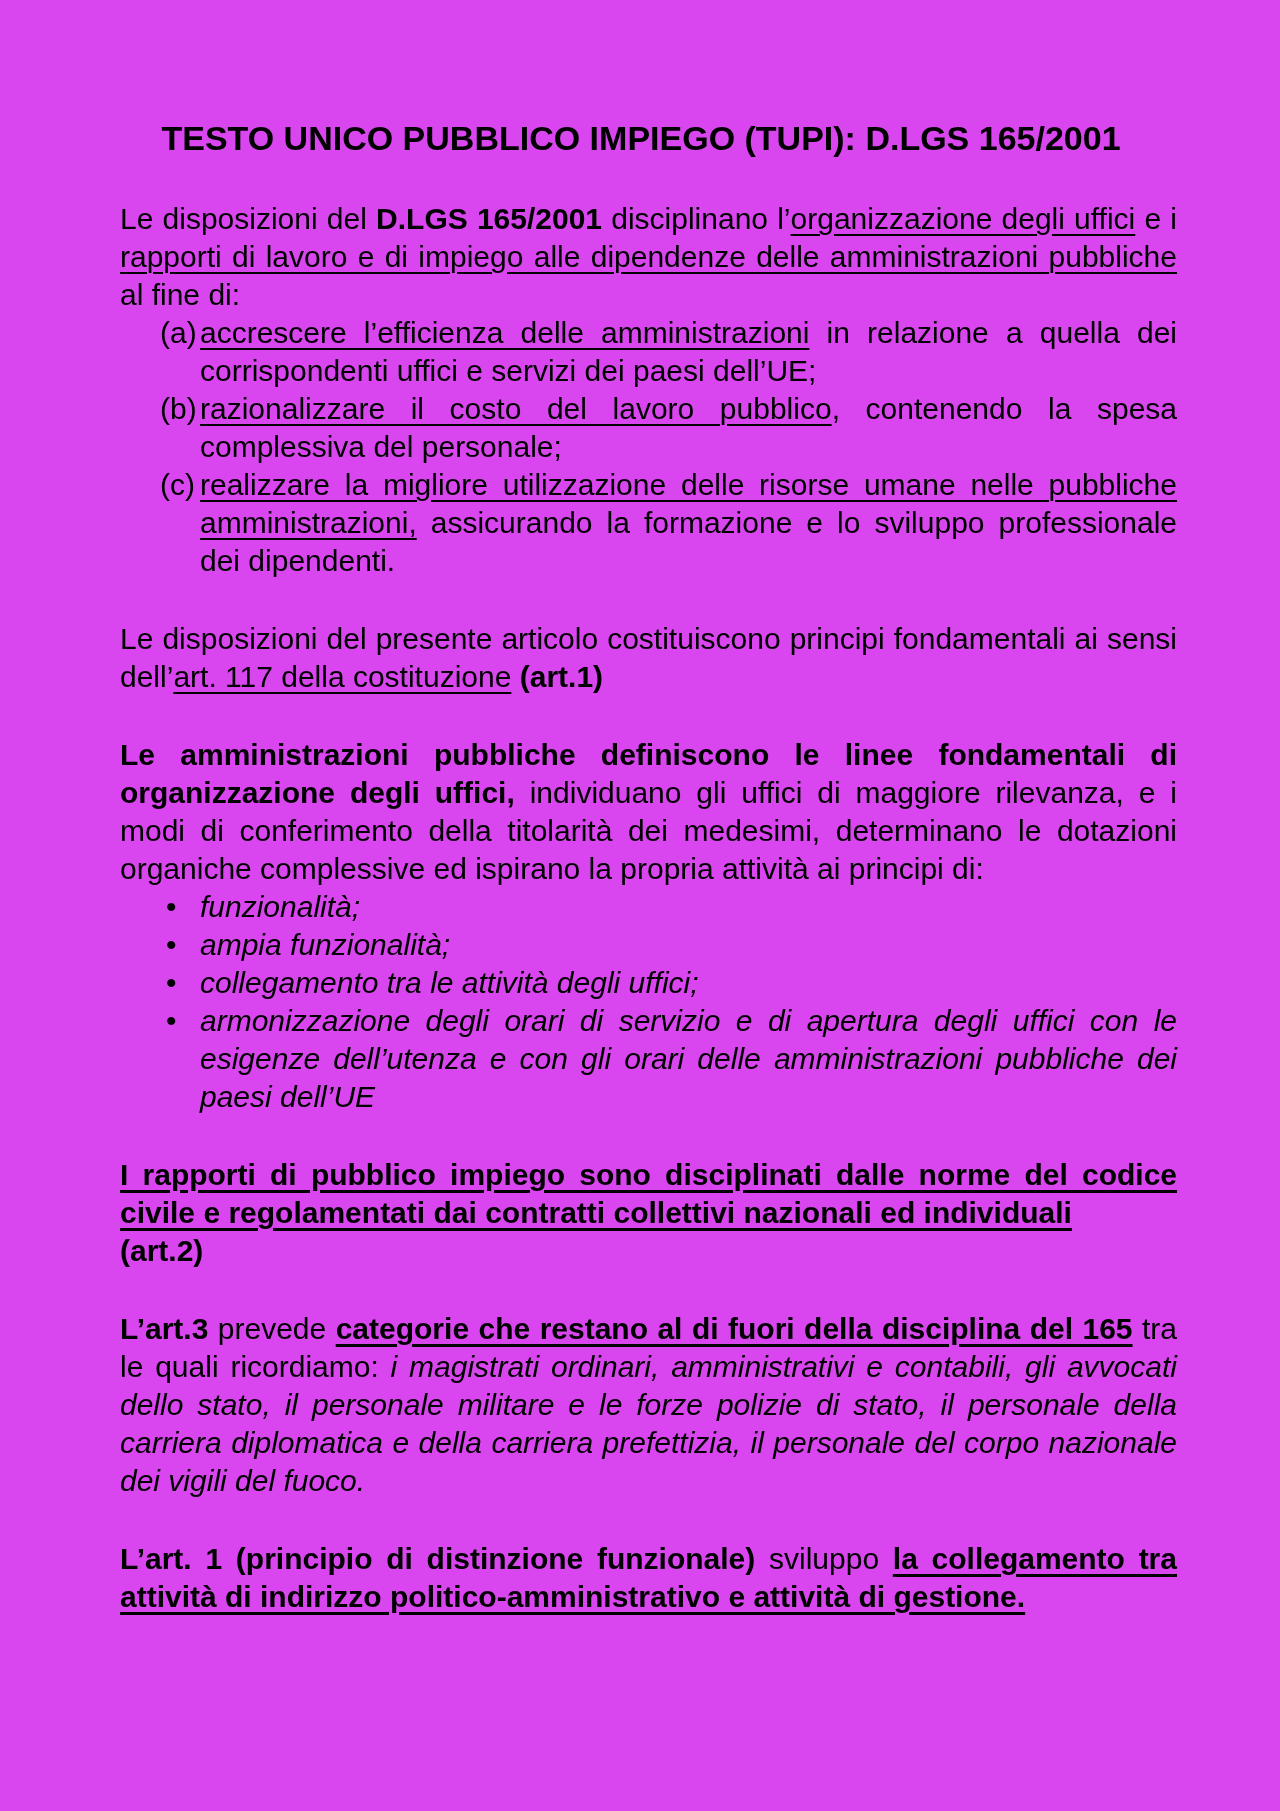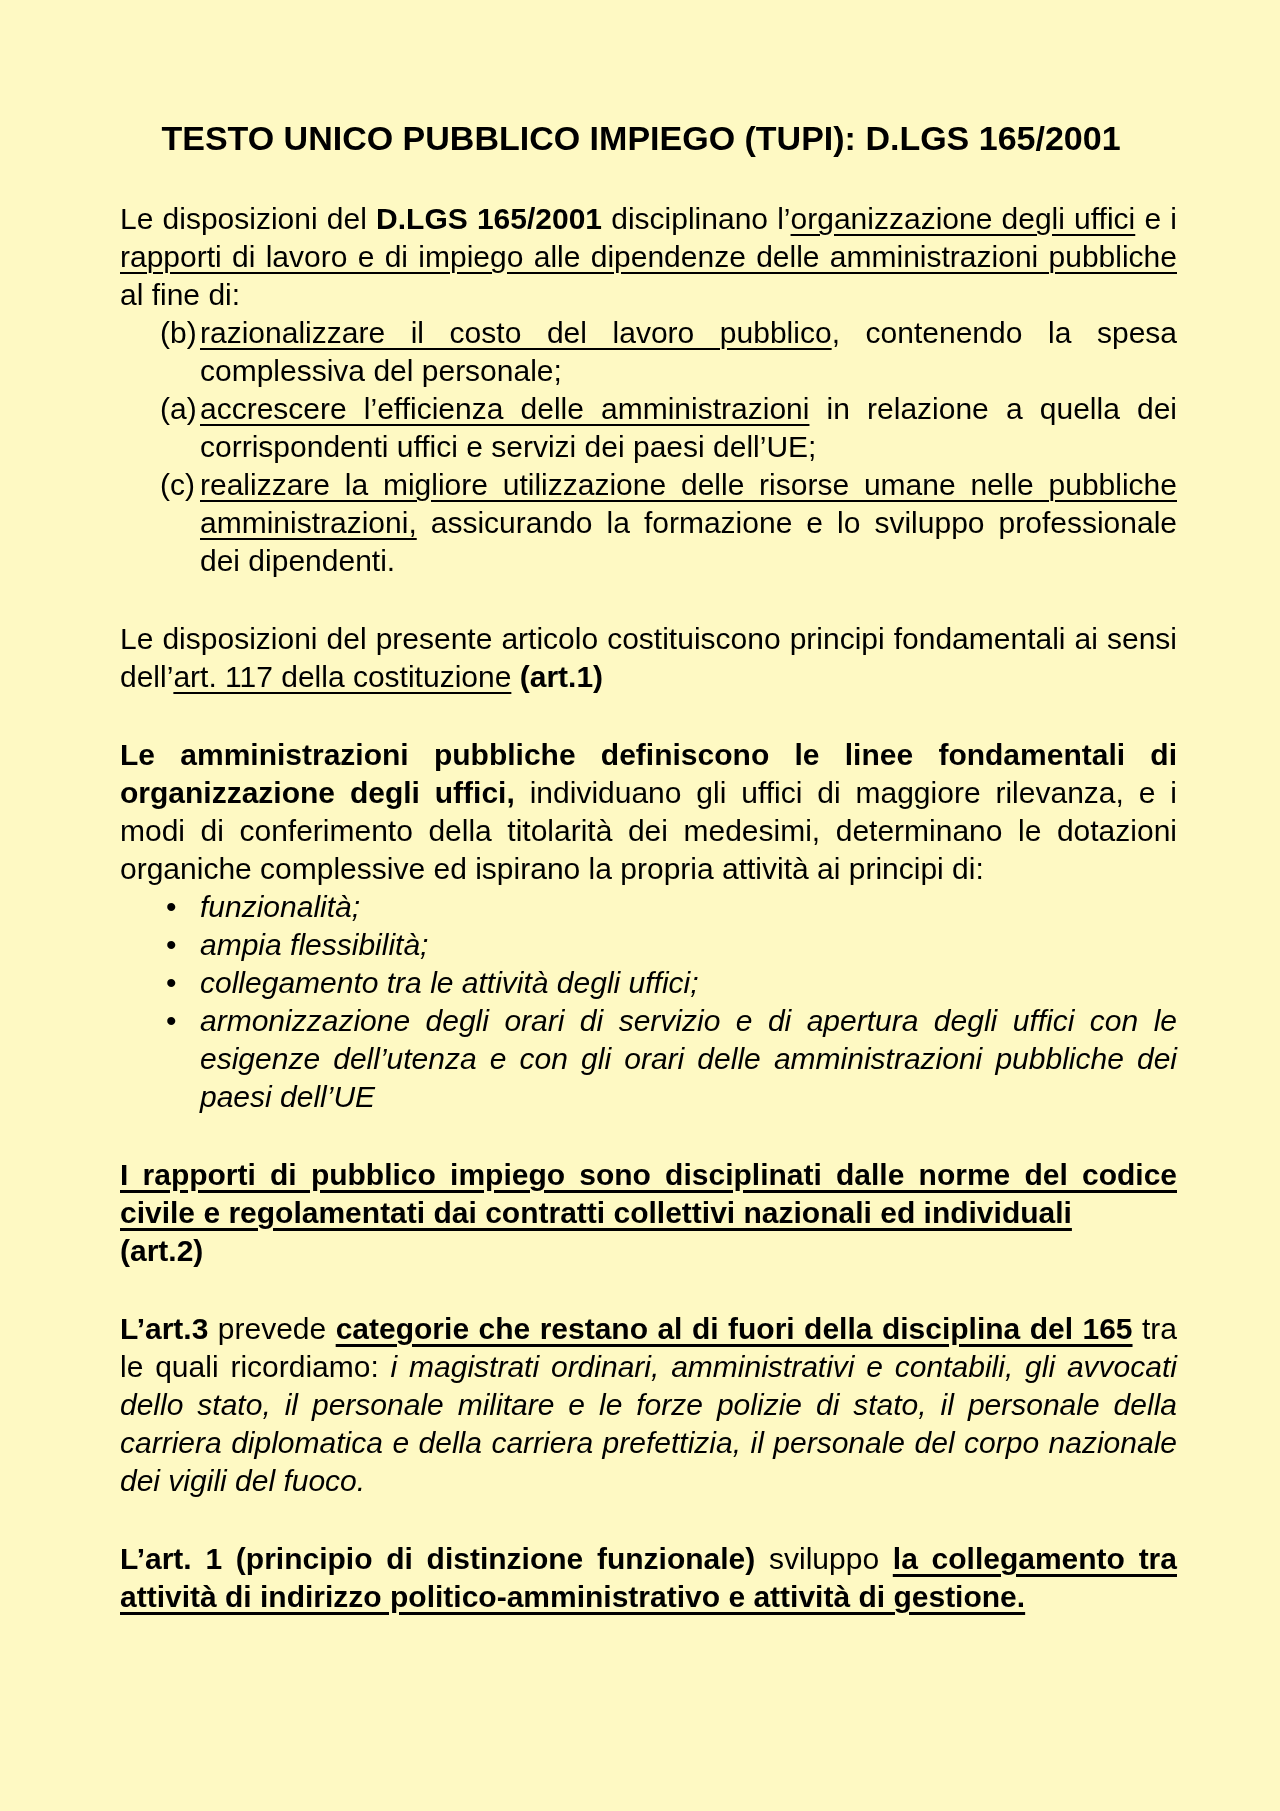--- a/index.html
+++ b/index.html
@@ -5,21 +5,21 @@
   html, body {
     margin: 0;
     padding: 0;
     background: #ffffff;
   }
   .page {
     position: relative;
     width: 1280px;
     height: 1811px;
     box-sizing: border-box;
-    background: #fef9c3;
+    background: #d946ef;
     color: #000000;
     font-family: "Liberation Sans", "DejaVu Sans", sans-serif;
     font-size: 30px;
     line-height: 38px;
     padding: 116px 103px 0 105px;
     overflow: hidden;
   }
   .doc-title {
     font-size: 34px;
     line-height: 44px;
@@ -59,32 +59,32 @@
 </head>
 <body>
 
 <div class="page">
 
   <h1 class="doc-title">TESTO UNICO PUBBLICO IMPIEGO (TUPI): D.LGS 165/2001</h1>
 
   <div class="para tight"><span>Le disposizioni del </span><span class="b">D.LGS 165/2001</span><span> disciplinano l’</span><span class="u">organizzazione degli uffici</span><span> e i </span><span class="u">rapporti di lavoro e di impiego alle dipendenze delle amministrazioni pubbliche</span><span> al fine di:</span></div>
 
   <div class="doc-list">
+    <div class="item"><span class="marker">(a)</span><span class="u">accrescere l’efficienza delle amministrazioni</span><span> in relazione a quella dei corrispondenti uffici e servizi dei paesi dell’UE;</span></div>
     <div class="item"><span class="marker">(b)</span><span class="u">razionalizzare il costo del lavoro pubblico</span><span>, contenendo la spesa complessiva del personale;</span></div>
-    <div class="item"><span class="marker">(a)</span><span class="u">accrescere l’efficienza delle amministrazioni</span><span> in relazione a quella dei corrispondenti uffici e servizi dei paesi dell’UE;</span></div>
     <div class="item"><span class="marker">(c)</span><span class="u">realizzare la migliore utilizzazione delle risorse umane nelle pubbliche amministrazioni,</span><span> assicurando la formazione e lo sviluppo professionale dei dipendenti.</span></div>
   </div>
 
   <div class="para"><span>Le disposizioni del presente articolo costituiscono principi fondamentali ai sensi dell’</span><span class="u">art. 117 della costituzione</span><span> </span><span class="b">(art.1)</span></div>
 
   <div class="para"><span class="b">Le amministrazioni pubbliche definiscono le linee fondamentali di organizzazione degli uffici,</span><span> individuano gli uffici di maggiore rilevanza, e i modi di conferimento della titolarità dei medesimi, determinano le dotazioni organiche complessive ed ispirano la propria attività ai principi di:</span></div>
 
   <div class="doc-list">
     <div class="item"><span class="bullet-marker">•</span><span class="i">funzionalità;</span></div>
-    <div class="item"><span class="bullet-marker">•</span><span class="i">ampia flessibilità;</span></div>
+    <div class="item"><span class="bullet-marker">•</span><span class="i">ampia funzionalità;</span></div>
     <div class="item"><span class="bullet-marker">•</span><span class="i">collegamento tra le attività degli uffici;</span></div>
     <div class="item"><span class="bullet-marker">•</span><span class="i">armonizzazione degli orari di servizio e di apertura degli uffici con le esigenze dell’utenza e con gli orari delle amministrazioni pubbliche dei paesi dell’UE</span></div>
   </div>
 
   <div class="para"><span class="bu">I rapporti di pubblico impiego sono disciplinati dalle norme del codice civile e regolamentati dai contratti collettivi nazionali ed individuali</span><span class="b art-line">(art.2)</span></div>
 
   <div class="para"><span class="b">L’art.3</span><span> prevede </span><span class="bu">categorie che restano al di fuori della disciplina del 165</span><span> tra le quali ricordiamo: </span><span class="i">i magistrati ordinari, amministrativi e contabili, gli avvocati dello stato, il personale militare e le forze polizie di stato, il personale della carriera diplomatica e della carriera prefettizia, il personale del corpo nazionale dei vigili del fuoco.</span></div>
 
   <div class="para"><span class="b">L’art. 1 (principio di distinzione funzionale)</span><span> sviluppo </span><span class="bu">la collegamento tra attività di indirizzo politico-amministrativo e attività di gestione.</span></div>
 

